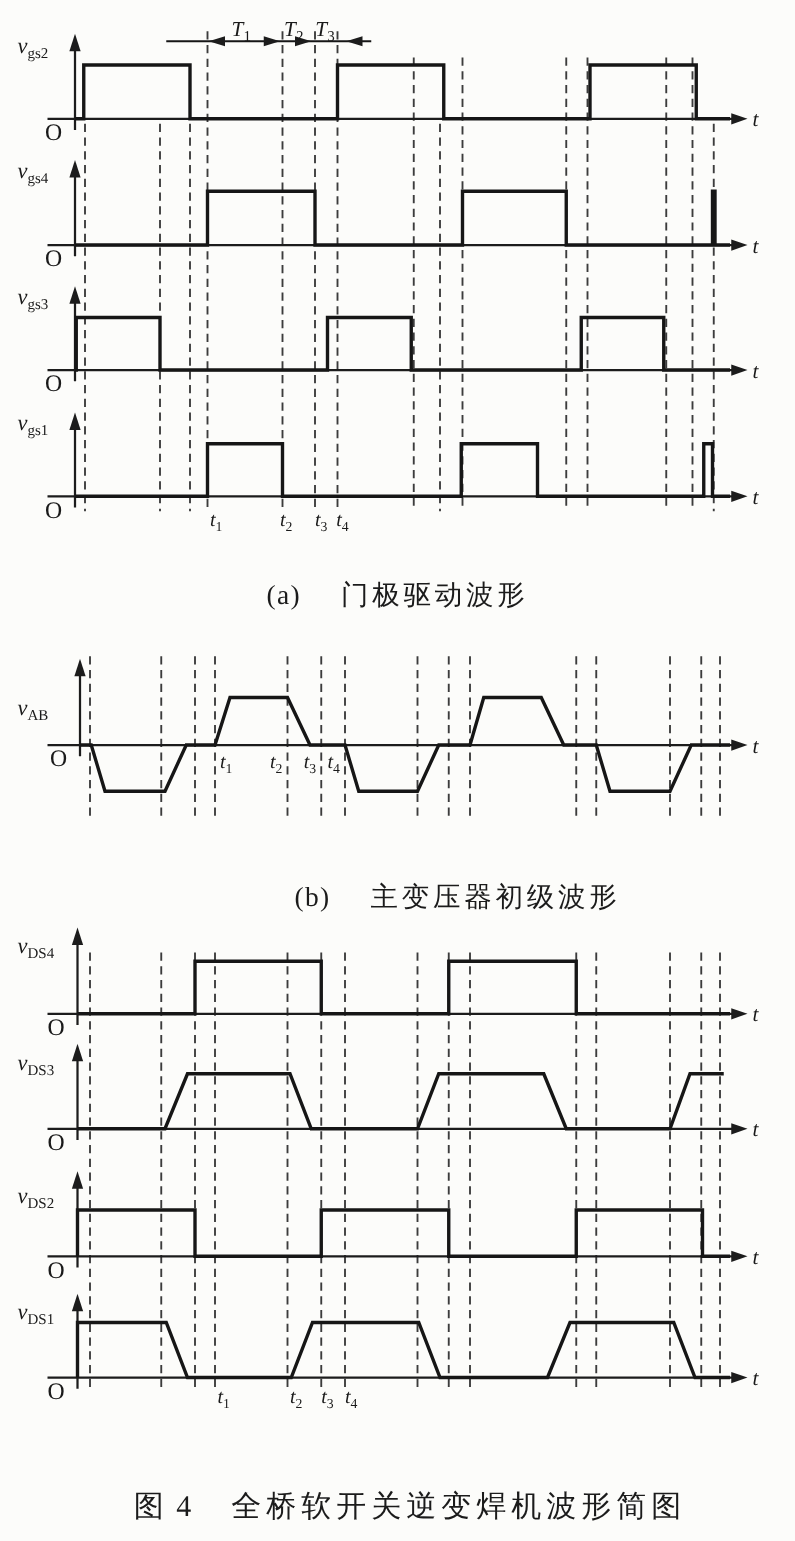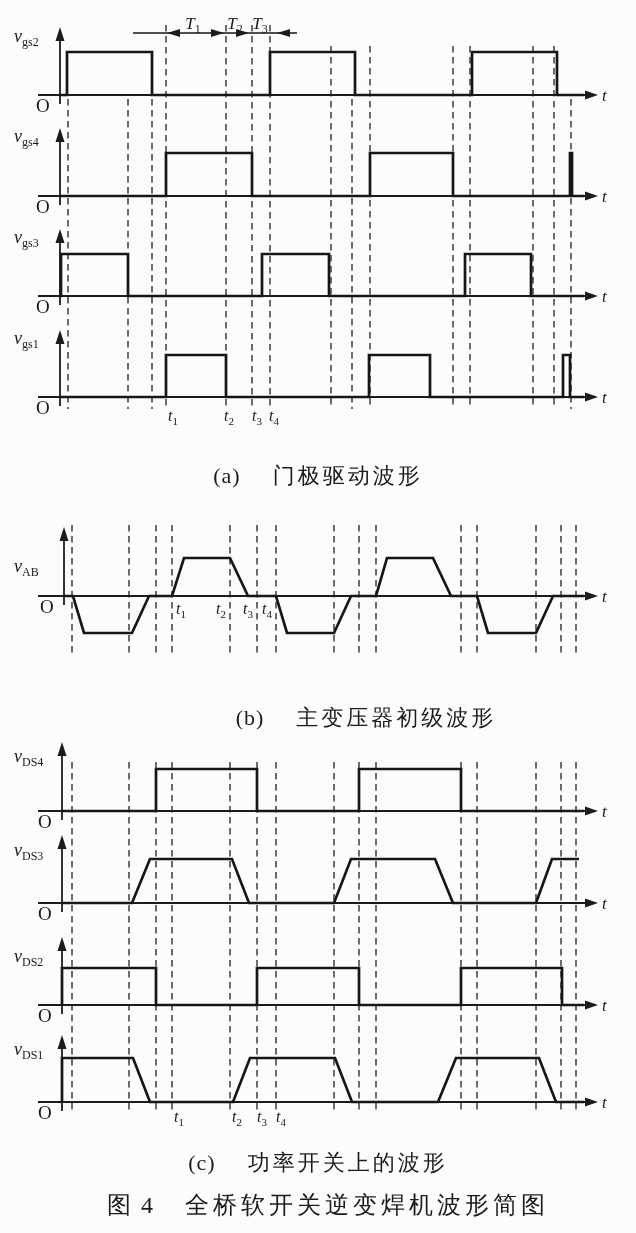--- a/index.html
+++ b/index.html
@@ -201,19 +201,16 @@
         </g>
       </g>
     </svg>
 
   <div class="cap cap-a">
     <span class="tag">(a)</span><span class="txt">门极驱动波形</span>
   </div>
   <div class="cap cap-b">
     <span class="tag">(b)</span><span class="txt">主变压器初级波形</span>
   </div>
-  <div class="cap cap-c">
-    <span class="tag">(c)</span><span class="txt">功率开关上的波形</span>
-  </div>
   <div class="cap cap-fig">
     <span class="tag">图 4</span><span class="txt">全桥软开关逆变焊机波形简图</span>
   </div>
 </div>
 
 </body></html>

